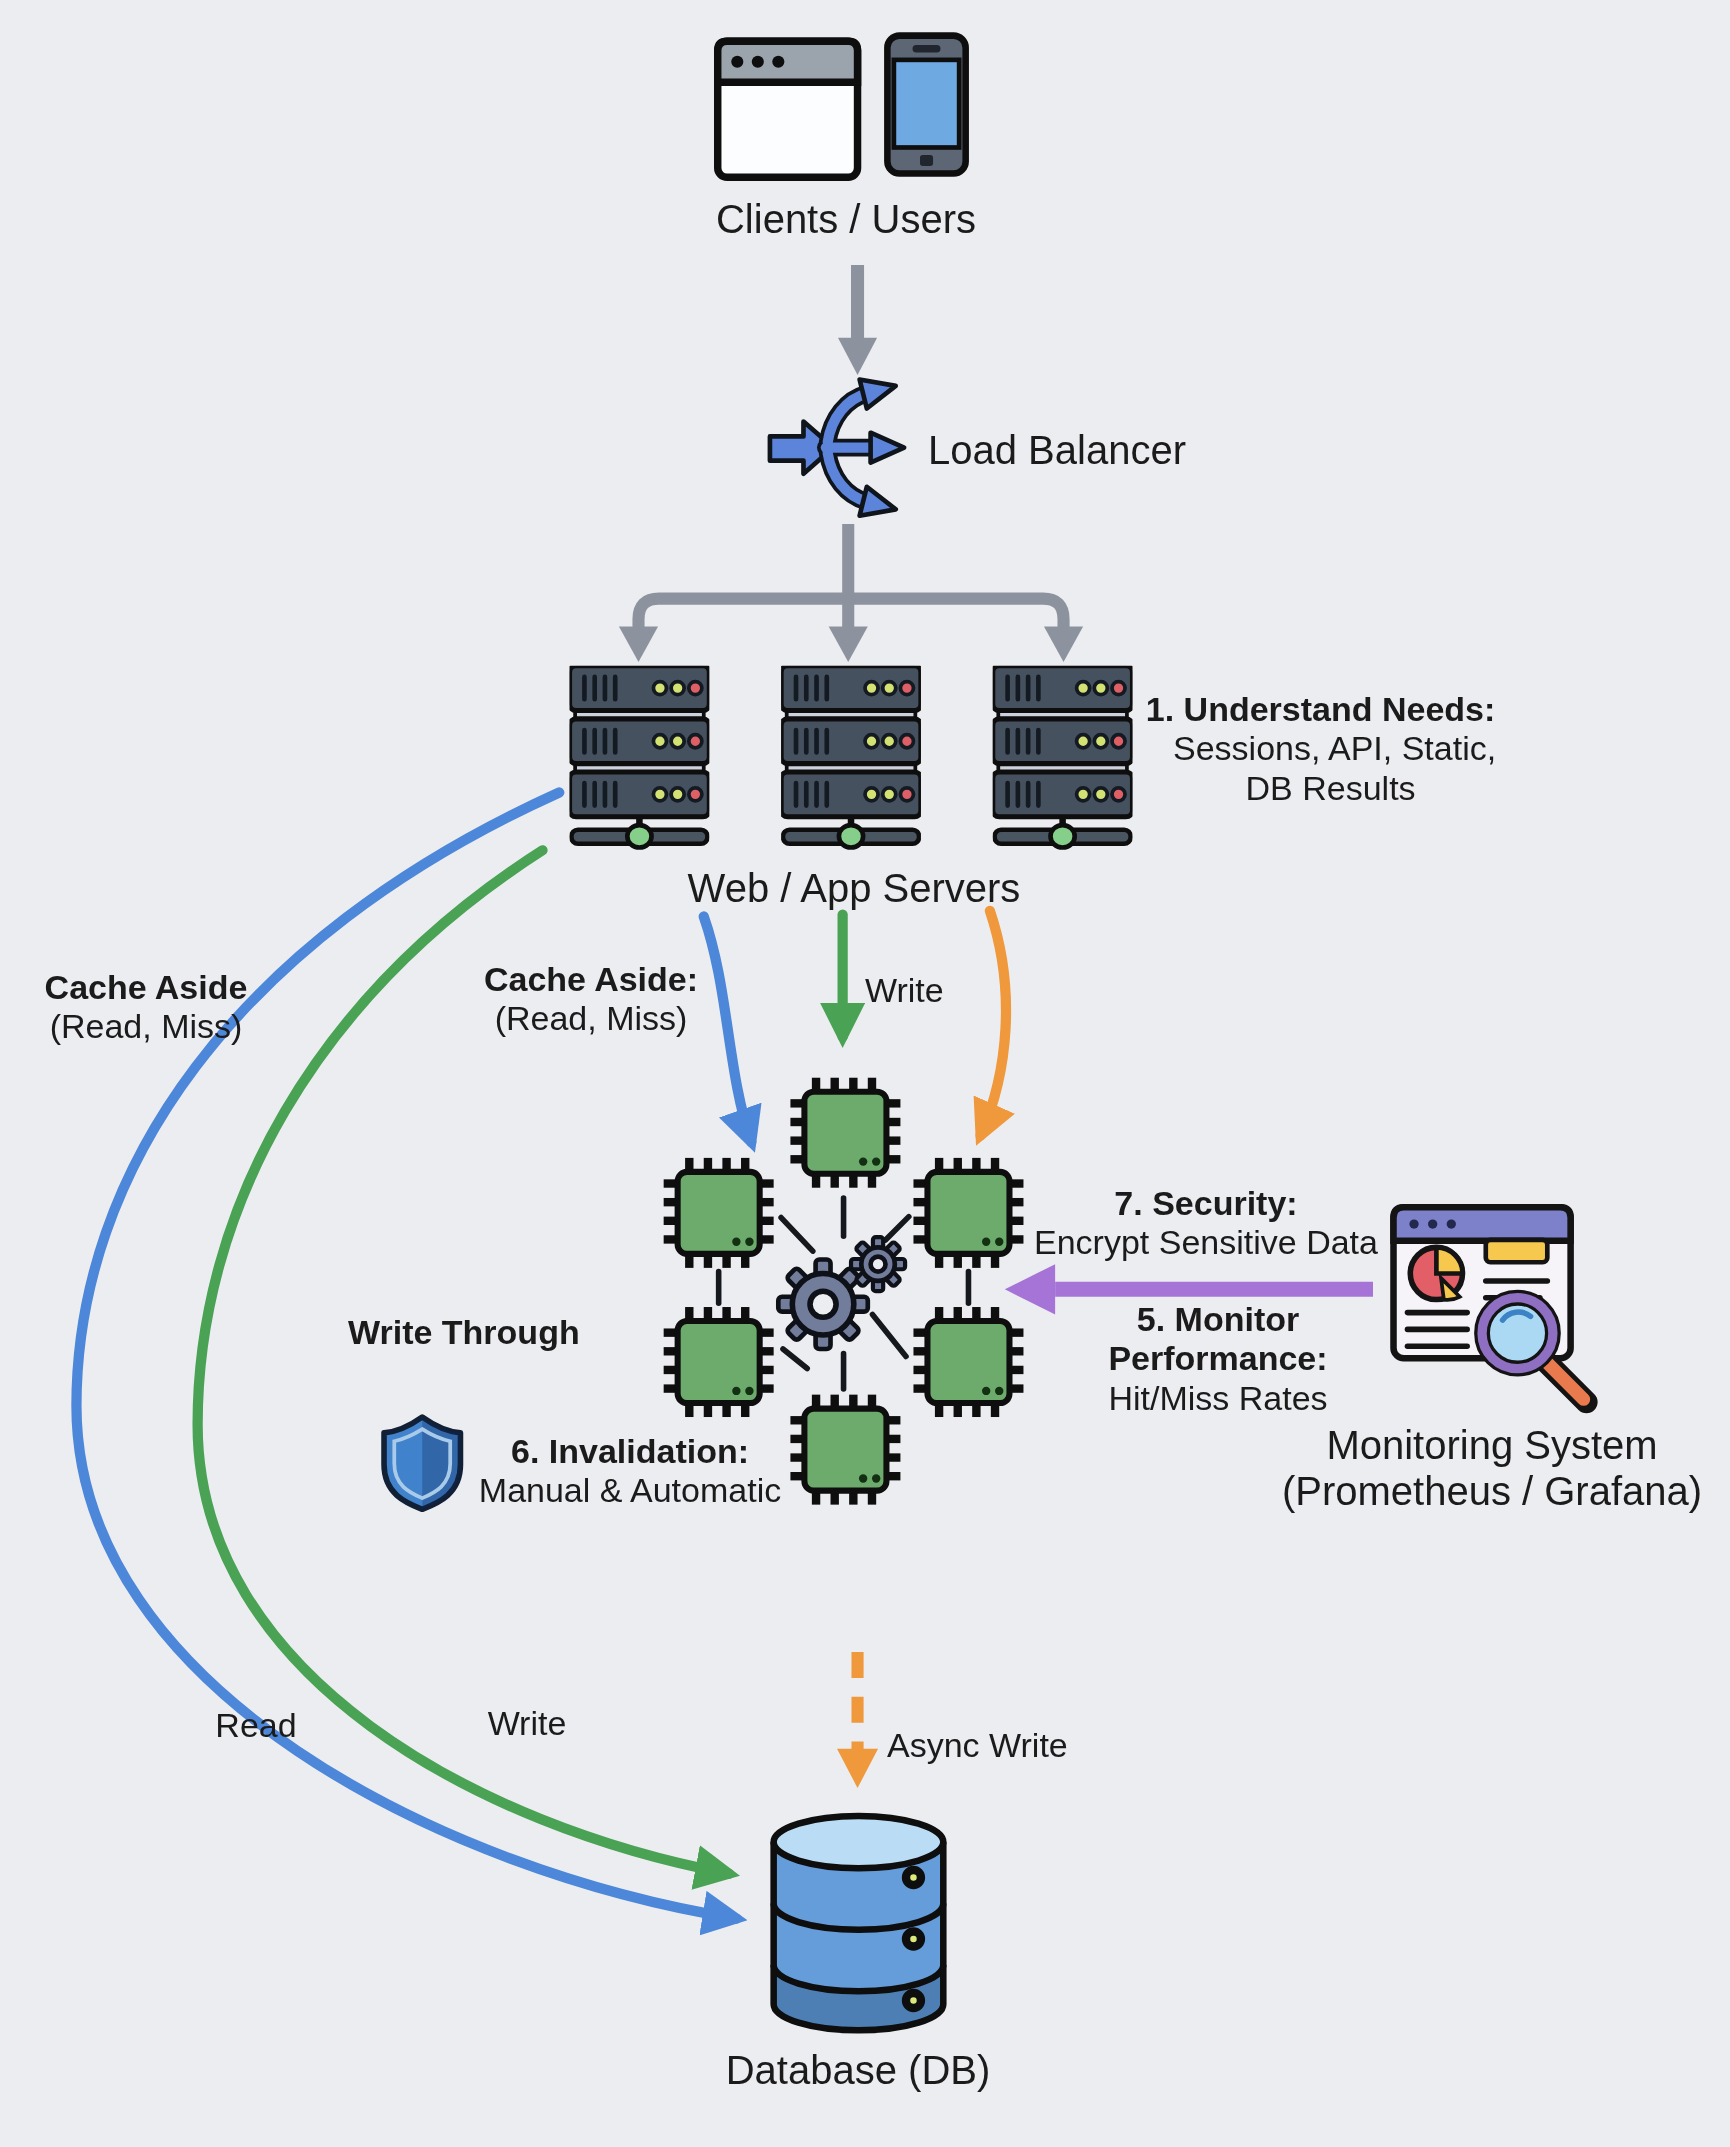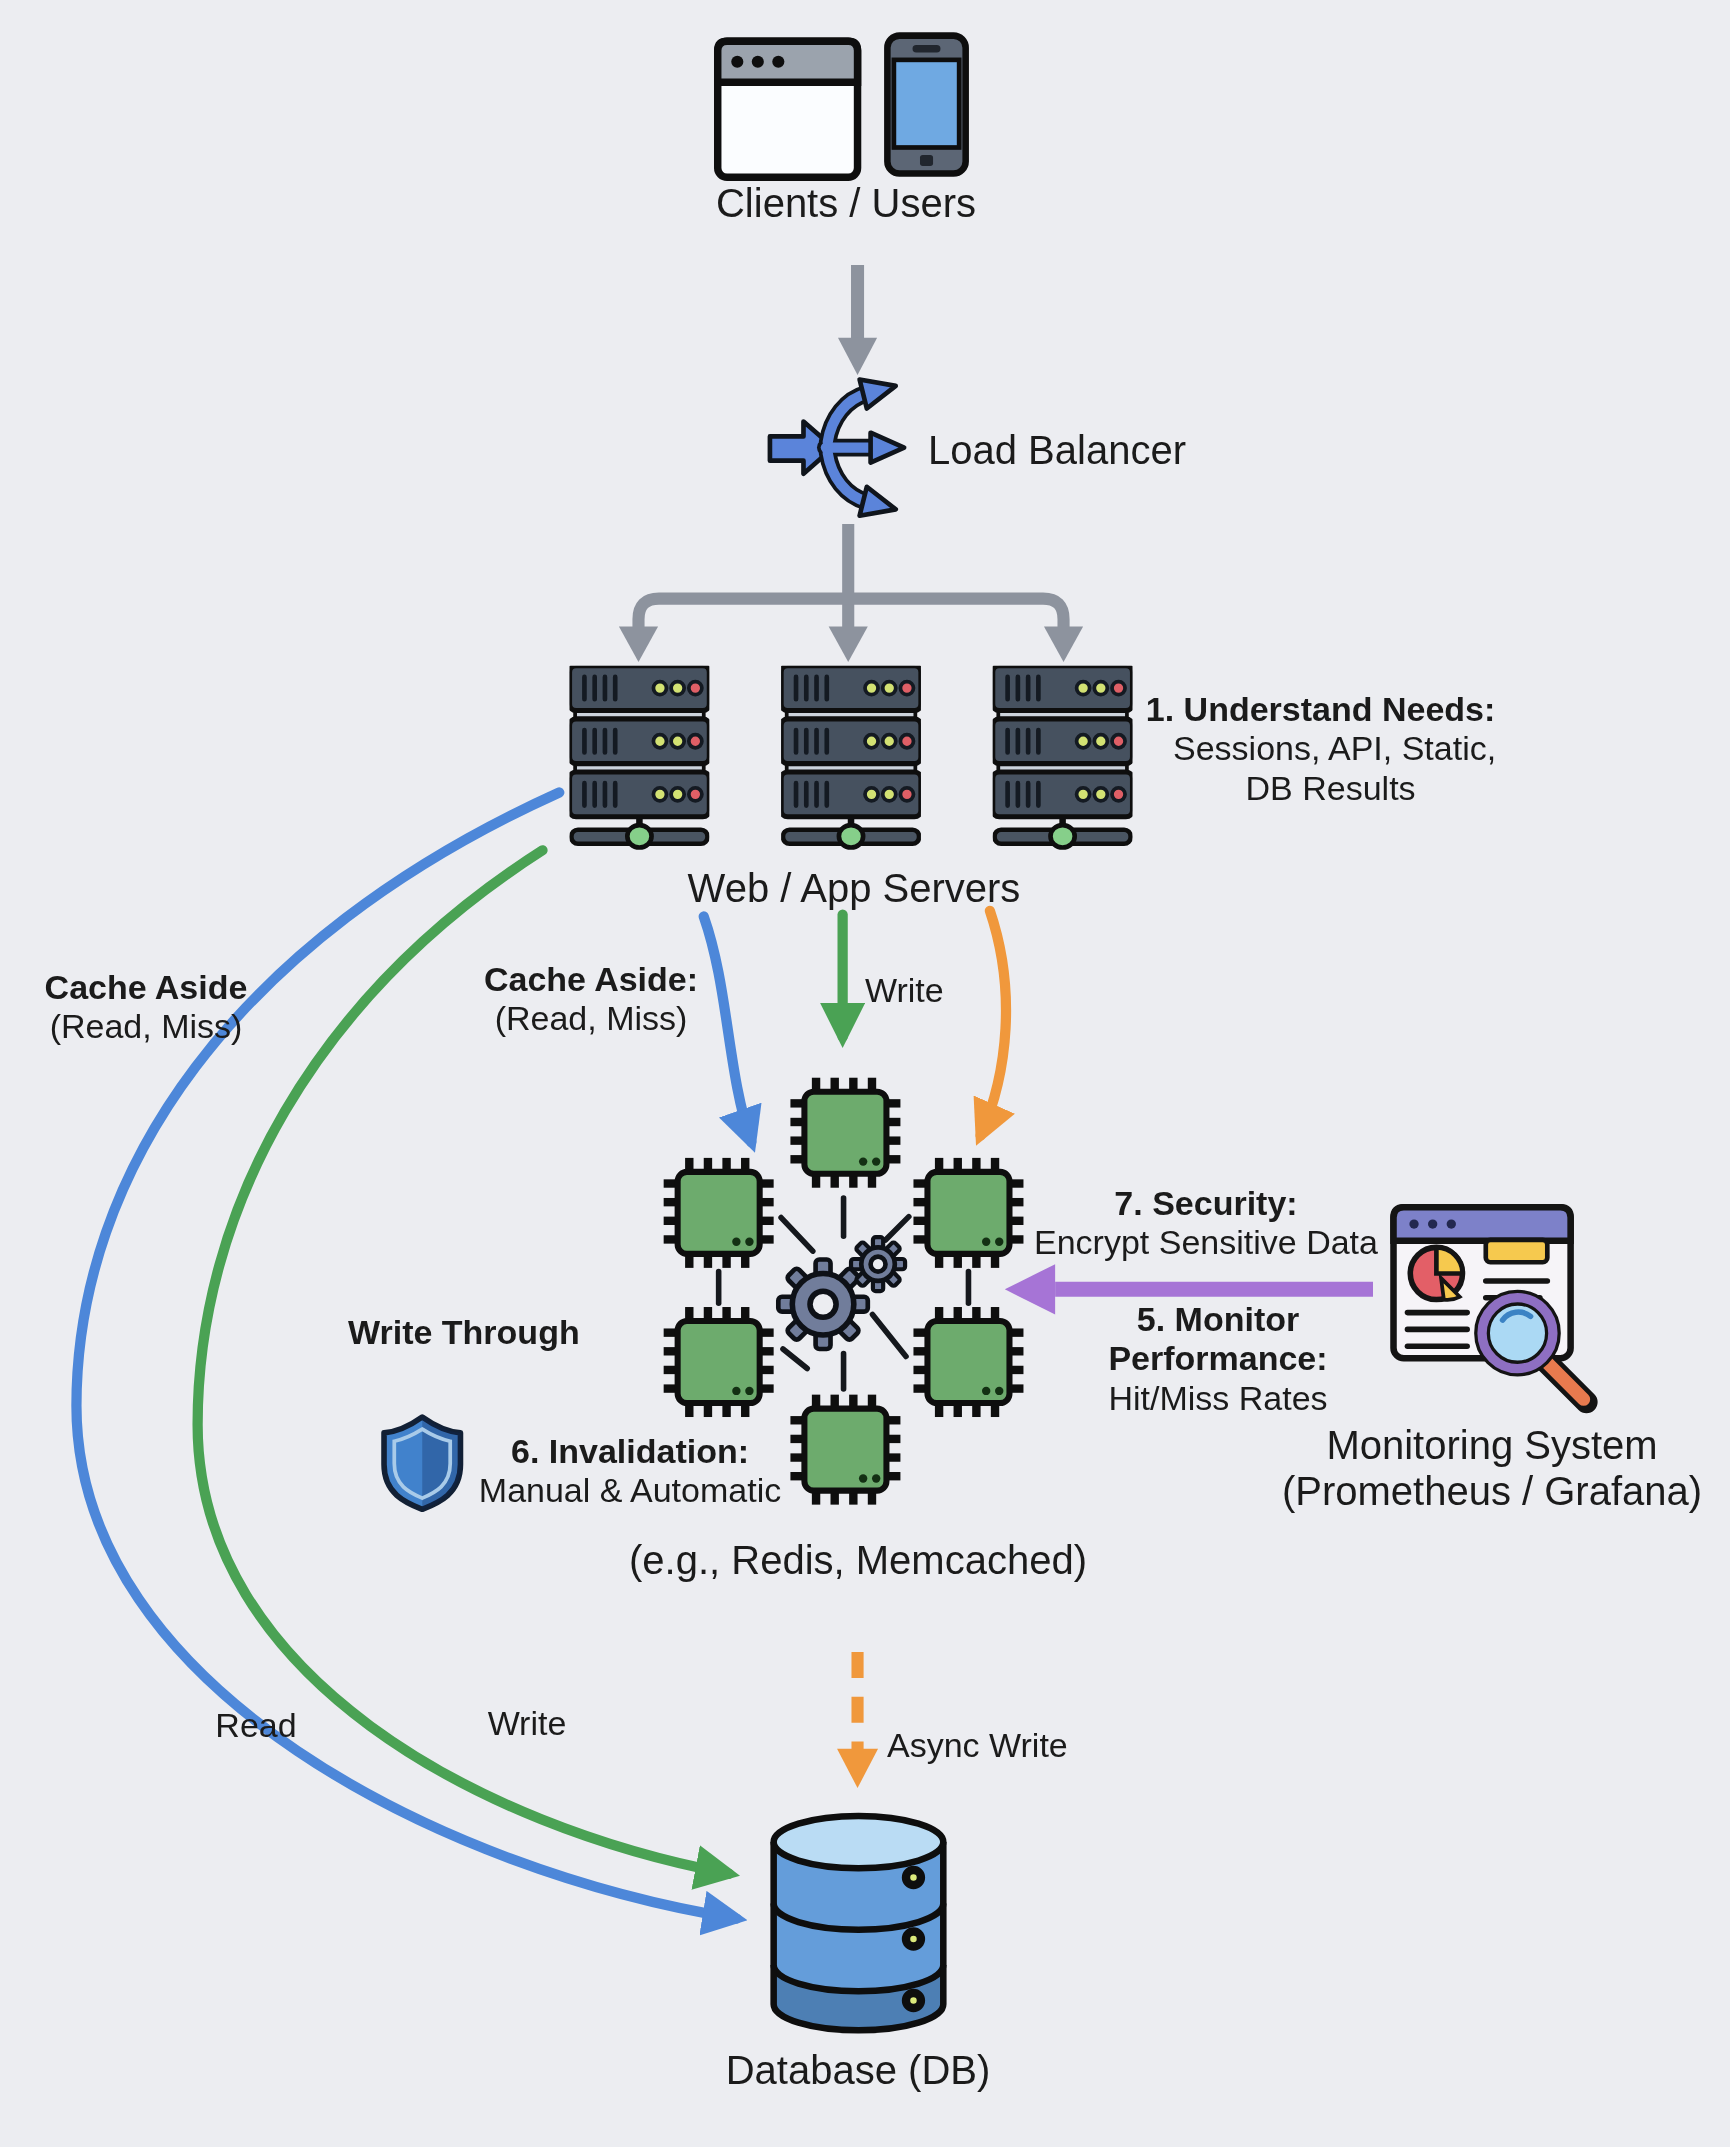--- a/index.html
+++ b/index.html
@@ -254,21 +254,21 @@
       <path d="M830,1976 L830,2150 A91,28 0 0 0 1012,2150 L1012,1976" fill="none" stroke="#0e0e0e" stroke-width="7"></path>
       <ellipse cx="921" cy="1976" rx="91" ry="28" fill="#badcf4" stroke="#0e0e0e" stroke-width="7"></ellipse>
       <g stroke="#0e0e0e" stroke-width="9">
         <circle cx="980" cy="2014" r="8" fill="#dcea7c"></circle>
         <circle cx="980" cy="2080" r="8" fill="#dcea7c"></circle>
         <circle cx="980" cy="2146" r="8" fill="#dcea7c"></circle>
       </g>
     </g>
   </svg>
 
-  <div class="txt lbl ctr" style="left:846px;top:180px">Clients / Users</div>
+  <div class="txt lbl ctr" style="left:846px;top:196px">Clients / Users</div>
   <div class="txt lbl" style="left:928px;top:427px">Load Balancer</div>
   <div class="txt lbl ctr" style="left:854px;top:865px">Web / App Servers</div>
 
   <div class="txt ann" style="left:1145px;top:690px">
     <div class="b">1. Understand Needs:</div>
     <div style="margin-left:28px">Sessions, API, Static,</div>
     <div style="margin-left:20px">DB Results</div>
   </div>
 
   <div class="txt ann ctr" style="left:146px;top:968px">
@@ -302,21 +302,20 @@
     <div class="b">Performance:</div>
     <div>Hit/Miss Rates</div>
   </div>
 
   <div class="txt lbl ctr" style="left:1492px;top:1423px;line-height:1.14">
     <div>Monitoring System</div>
     <div>(Prometheus / Grafana)</div>
   </div>
 
   <div class="txt lbl ctr" style="left:858px;top:1533px;line-height:1.38">
-    <div>(e.g., Redis, Memcached)</div>
   </div>
 
   <div class="txt ann" style="left:887px;top:1726px">Async Write</div>
   <div class="txt ann ctr" style="left:256px;top:1706px">Read</div>
   <div class="txt ann ctr" style="left:527px;top:1704px">Write</div>
 
   <div class="txt lbl ctr" style="left:858px;top:2047px">Database (DB)</div>
 
 </div>
 

